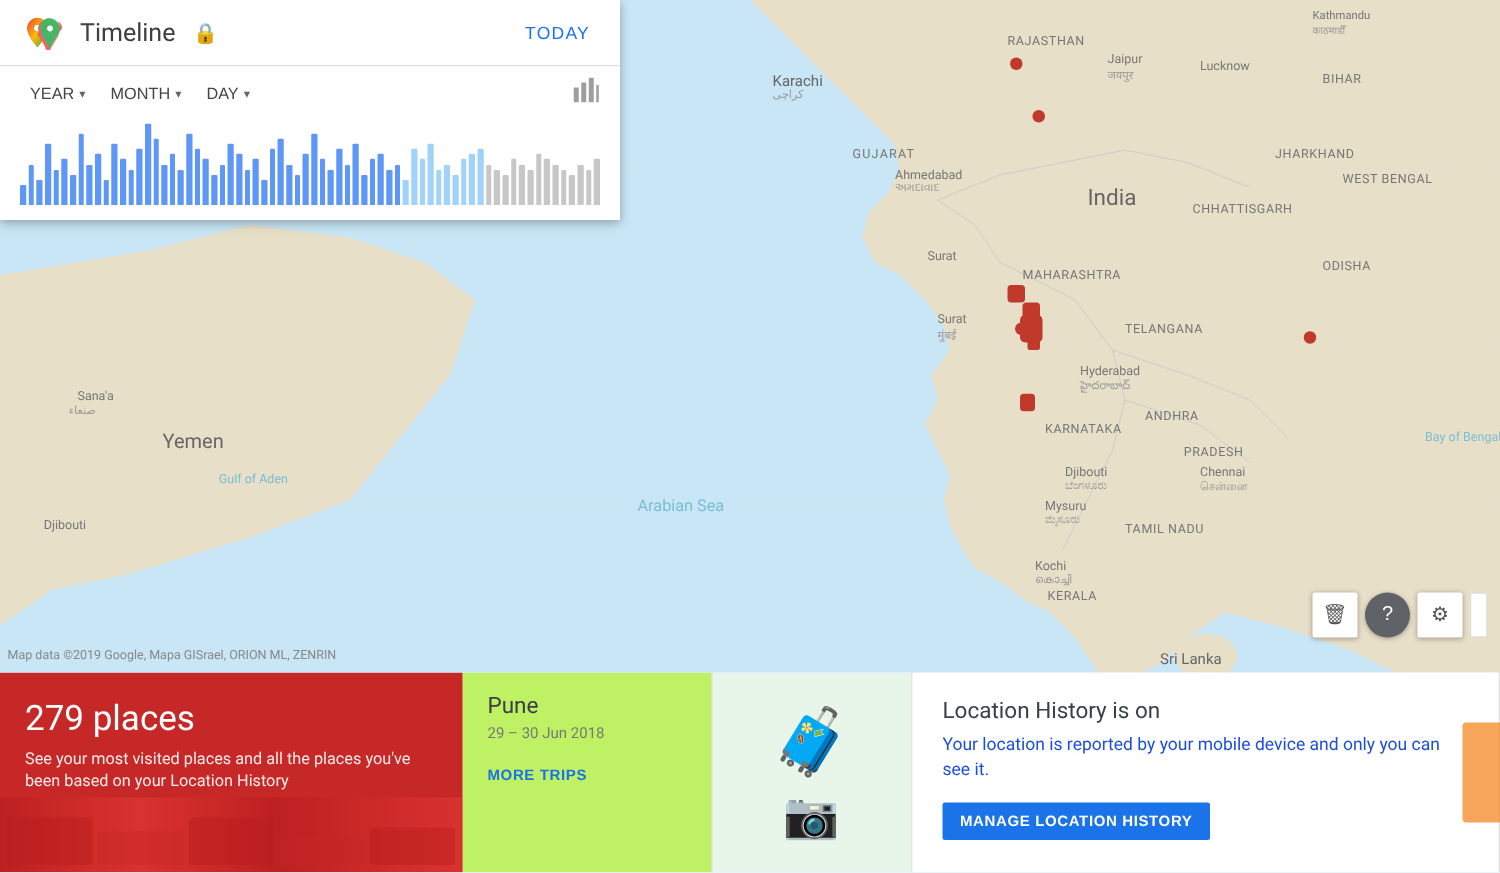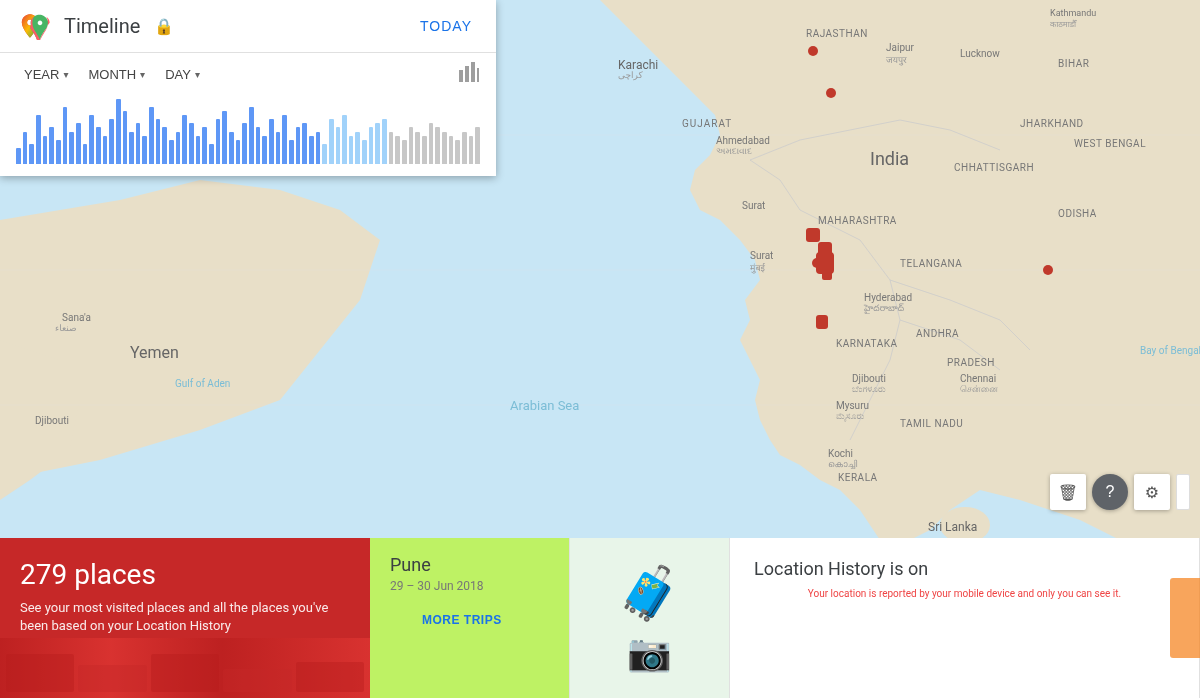--- a/index.html
+++ b/index.html
@@ -250,21 +250,20 @@
     .more-trips-btn {
       font-size: 12px;
       font-weight: 600;
       color: #1a73e8;
       letter-spacing: 0.5px;
       text-transform: uppercase;
       background: none;
       border: none;
       cursor: pointer;
       padding: 0;
-      margin-left: 32px;
     }
 
     
     .suitcase-card {
       width: 160px;
       min-width: 160px;
       background: #e8f5e9;
       display: flex;
       align-items: center;
       justify-content: center;
@@ -280,25 +279,24 @@
     }
 
     .location-title {
       font-size: 18px;
       font-weight: 400;
       color: #3c4043;
       margin-bottom: 8px;
     }
 
     .location-desc {
-      font-size: 10px;
-      color: #ef4444;
+      font-size: 14px;
+      color: #1d4ed8;
       line-height: 1.4;
       margin-bottom: 16px;
-      text-align: center;
     }
 
     .manage-btn {
       background: #1a73e8;
       color: white;
       border: none;
       padding: 8px 14px;
       font-size: 12px;
       font-weight: 600;
       letter-spacing: 0.5px;
@@ -402,20 +400,21 @@
   <div class="location-dot" style="left:808px;top:46px;"></div>
   <div class="location-dot" style="left:826px;top:88px;"></div>
   <div class="location-dot large" style="left:806px;top:228px;border-radius:3px;"></div>
   <div class="location-dot large" style="left:818px;top:242px;border-radius:3px;"></div>
   <div class="location-dot" style="left:812px;top:258px;"></div>
   <div class="location-dot" style="left:822px;top:270px;border-radius:2px;"></div>
   <div class="location-dot large" style="left:816px;top:252px;border-radius:4px;width:18px;height:22px;"></div>
   <div class="location-dot" style="left:1043px;top:265px;"></div>
   <div class="location-dot" style="left:816px;top:315px;border-radius:3px;width:12px;height:14px;"></div>
 
+  <div class="map-watermark">Map data ©2019 Google, Mapa GISrael, ORION ML, ZENRIN</div>
 
   <div style="position:absolute;bottom:30px;right:10px;display:flex;gap:6px;align-items:center;">
     <button class="map-ctrl-btn">🗑</button>
     <button class="map-ctrl-btn" style="background:#5f6368;color:white;border-radius:50%;">?</button>
     <button class="map-ctrl-btn">⚙</button>
     <div style="width:14px;height:36px;background:white;border:1px solid #ddd;border-radius:2px;"></div>
   </div>
 
 </div>
 
@@ -578,16 +577,17 @@
 
       <div style="font-size:36px;">📷</div>
     </div>
 
     <div style="position:absolute;right:0;top:50%;transform:translateY(-50%);width:30px;height:80px;background:#f57f17;border-radius:3px 0 0 3px;opacity:0.7;"></div>
   </div>
 
   <div class="location-card">
     <div class="location-title">Location History is on</div>
     <div class="location-desc">Your location is reported by your mobile device and only you can see it.</div>
+    <button class="manage-btn">MANAGE LOCATION HISTORY</button>
   </div>
 
 
 </div>
 
 </body></html>

